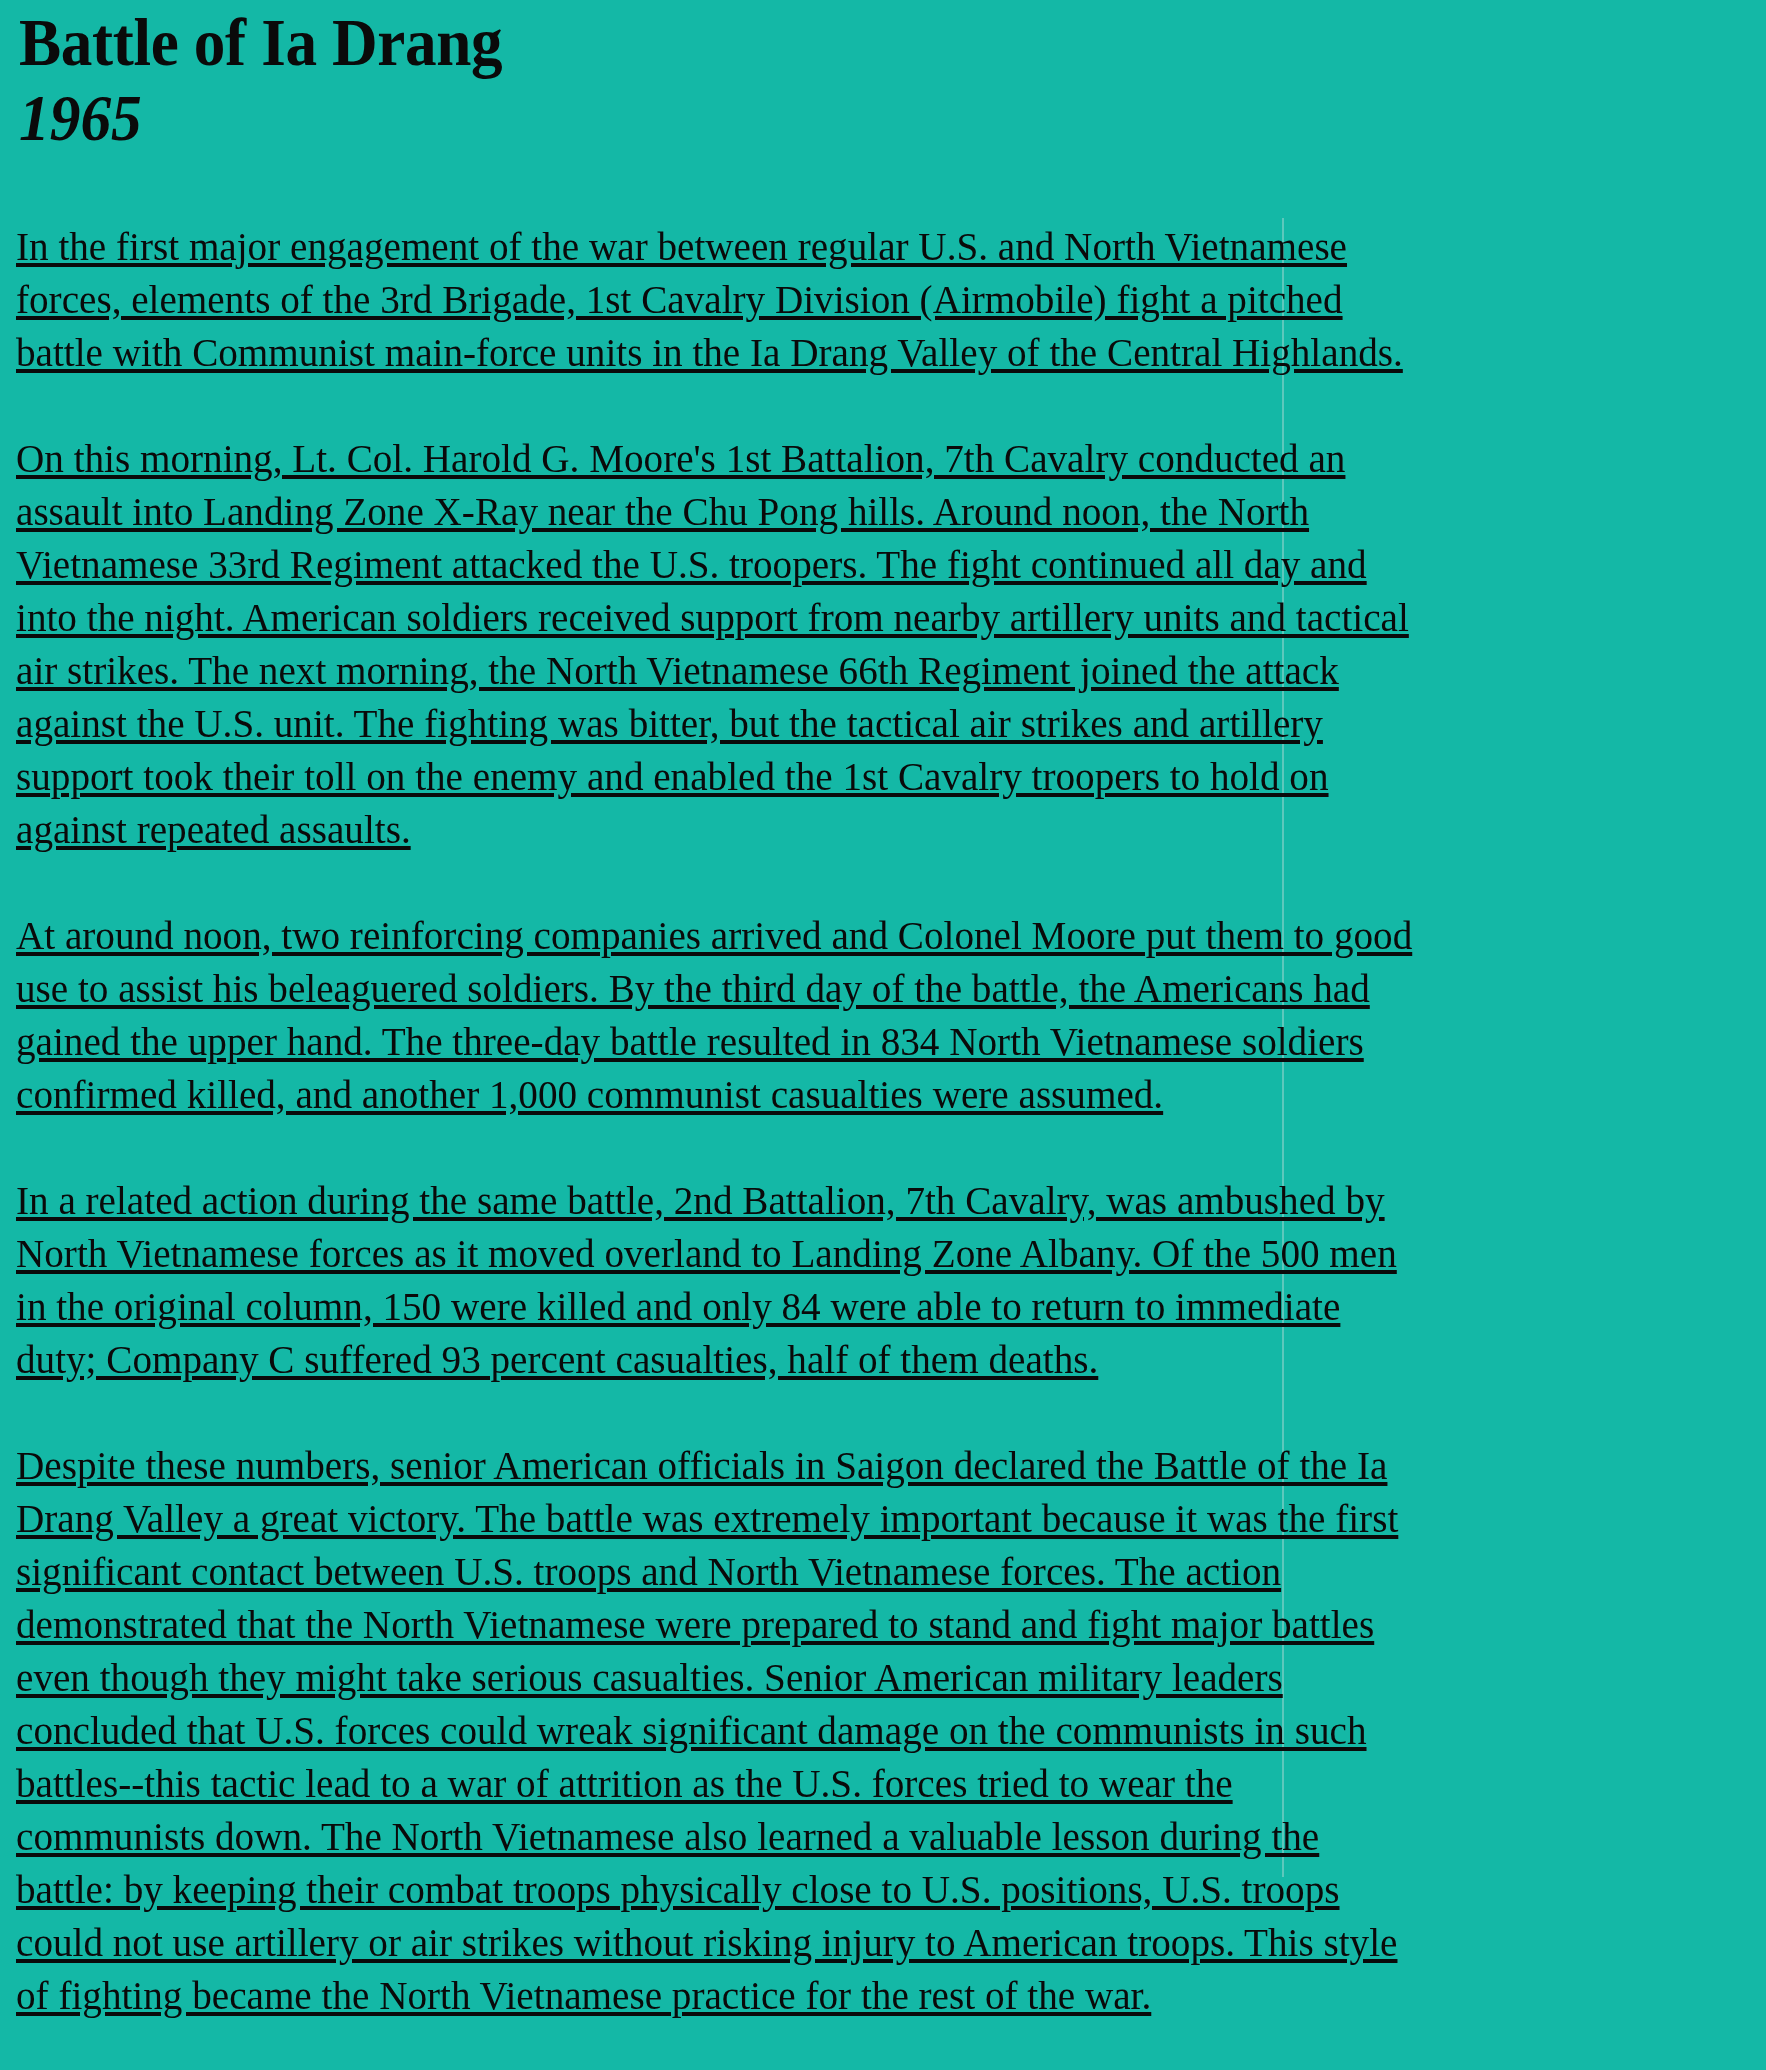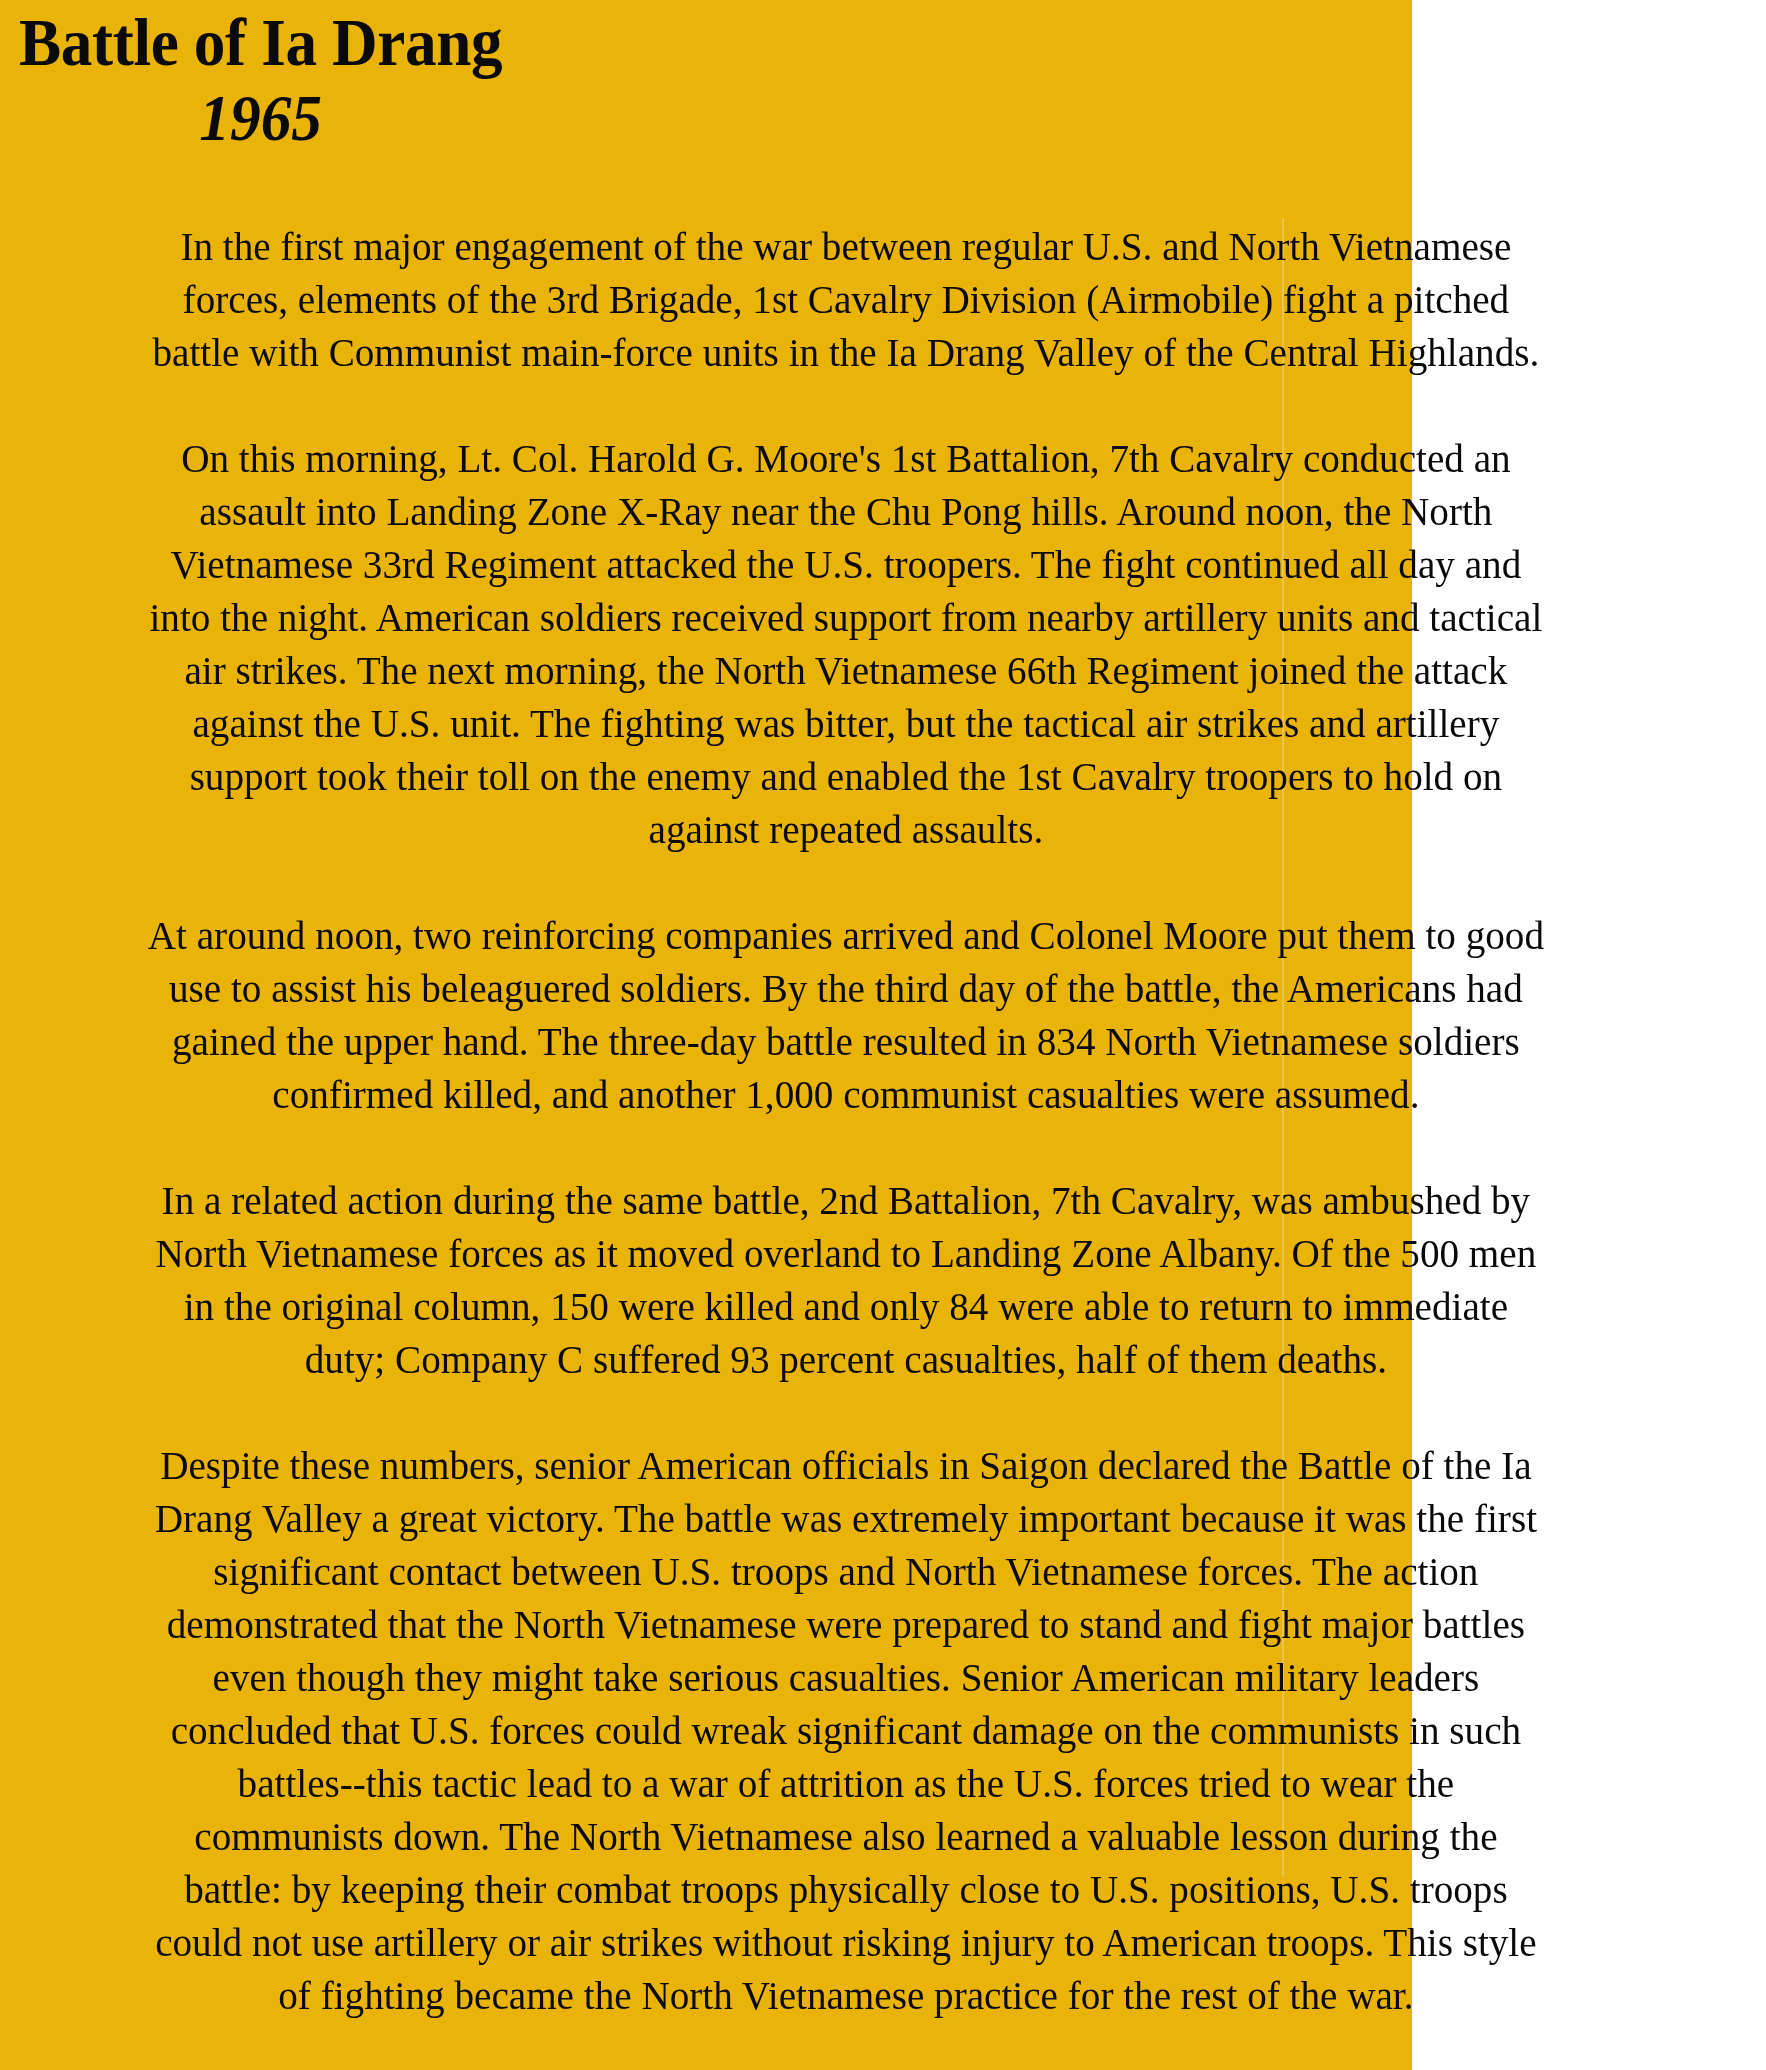--- a/index.html
+++ b/index.html
@@ -12,24 +12,23 @@
       height: 2070px;
       position: relative;
       overflow: hidden;
       font-family: "Liberation Serif", "DejaVu Serif", serif;
       color: #0a0a0a;
     }
     .page {
       position: absolute;
       left: 0;
       top: 0;
-      width: 1412px;
+      width: 1766px;
       height: 2070px;
-      background: #eab308;
-      text-align: center;
+      background: #14b8a6;
     }
     .title-block {
       position: absolute;
       left: 19px;
       top: 3.5px;
     }
     .doc-title {
       font-weight: bold;
       font-size: 68px;
       line-height: 77px;
@@ -49,20 +48,21 @@
       transform-origin: left top;
     }
     .body {
       position: absolute;
       left: 15.7px;
       top: 220px;
       width: 1738px;
     }
     .para {
       margin: 0 0 53px 0;
+      text-decoration: underline;
     }
     .line {
       display: block;
       font-size: 41px;
       line-height: 53px;
       height: 53px;
       white-space: nowrap;
       transform: scaleX(0.955);
       transform-origin: left center;
     }

